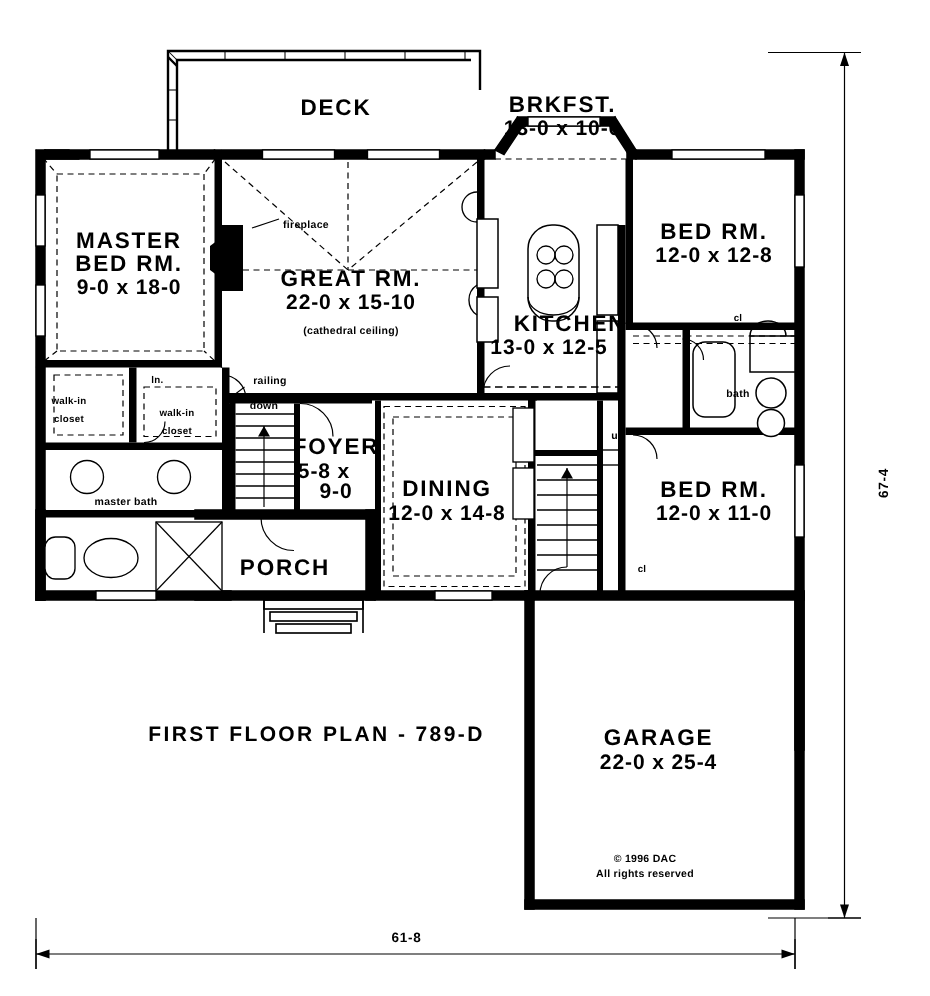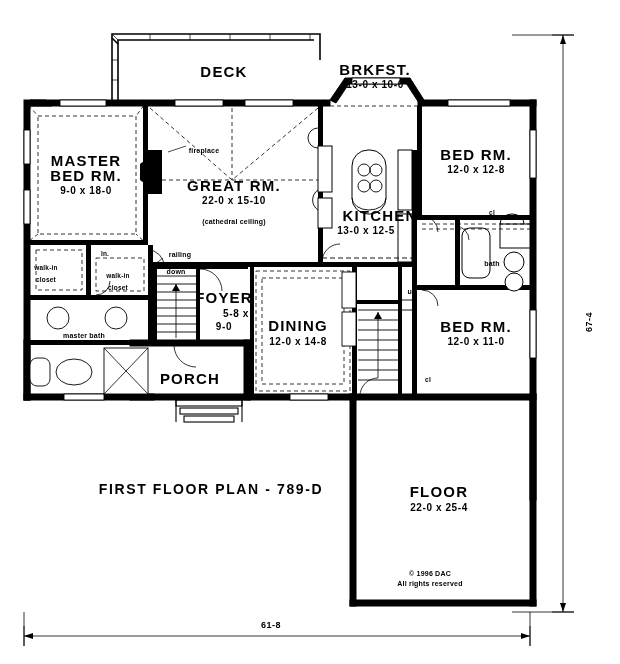--- a/index.html
+++ b/index.html
@@ -3,21 +3,21 @@
 <meta charset="utf-8">
 <style>
   html,body{margin:0;padding:0;background:#ffffff;}
   body{width:620px;height:664px;position:relative;overflow:hidden;
        font-family:"Liberation Sans",sans-serif;color:#000;}
   #plan{position:absolute;left:0;top:0;width:620px;height:664px;}
   .lbl{position:absolute;text-align:center;white-space:nowrap;
        font-family:"Liberation Sans",sans-serif;color:#000;
        letter-spacing:0.5px;line-height:1.15;}
   .room-name{font-weight:bold;font-size:15px;letter-spacing:1.2px;}
-  .room-dim{font-weight:bold;font-size:10px;letter-spacing:0.6px;}
+  .room-dim{font-weight:bold;font-size:14px;letter-spacing:0.6px;}
   .tiny{font-size:7px;font-weight:bold;letter-spacing:0.2px;}
   .tiny-i{font-size:6.5px;font-weight:bold;letter-spacing:0.2px;}
   .title{font-size:14px;letter-spacing:1.6px;font-weight:bold;}
   .dimtxt{font-size:9px;font-weight:bold;letter-spacing:0.5px;}
   .ctr{transform:translate(-50%,-50%);}
   .ctrv{transform:translate(-50%,-50%) rotate(-90deg);}
 </style>
 </head>
 <body>
 
@@ -320,29 +320,29 @@
 <div class="lbl room-name ctr" style="left:366px;top:216px;padding-left:28px;">KITCHEN</div>
 <div class="lbl room-dim ctr" style="left:366px;top:231px;">13-0 x 12-5</div>
 
 <div class="lbl room-name ctr" style="left:476px;top:155px;">BED RM.</div>
 <div class="lbl room-dim ctr" style="left:476px;top:170px;">12-0 x 12-8</div>
 
 <div class="lbl room-name ctr" style="left:476px;top:327px;">BED RM.</div>
 <div class="lbl room-dim ctr" style="left:476px;top:342px;">12-0 x 11-0</div>
 
 <div class="lbl room-name ctr" style="left:224px;top:298px;">FOYER</div>
-<div class="lbl room-dim ctr" style="left:236px;top:314px;">5-8 x</div>
+<div class="lbl room-dim ctr" style="left:216px;top:314px;">5-8 x</div>
 <div class="lbl room-dim ctr" style="left:224px;top:327px;">9-0</div>
 
 <div class="lbl room-name ctr" style="left:298px;top:326px;">DINING</div>
 <div class="lbl room-dim ctr" style="left:298px;top:342px;">12-0 x 14-8</div>
 
 <div class="lbl room-name ctr" style="left:190px;top:379px;">PORCH</div>
 
-<div class="lbl room-name ctr" style="left:439px;top:492px;">FLOOR</div>
+<div class="lbl room-name ctr" style="left:439px;top:492px;">GARAGE</div>
 <div class="lbl room-dim ctr" style="left:439px;top:508px;">22-0 x 25-4</div>
 
 <div class="lbl tiny ctr" style="left:204px;top:151px;">fireplace</div>
 <div class="lbl tiny ctr" style="left:180px;top:255px;">railing</div>
 <div class="lbl tiny ctr" style="left:176px;top:272px;">down</div>
 <div class="lbl tiny ctr" style="left:412px;top:292px;">up</div>
 
 <div class="lbl tiny-i ctr" style="left:46px;top:268px;">walk-in</div>
 <div class="lbl tiny-i ctr" style="left:46px;top:280px;">closet</div>
 

